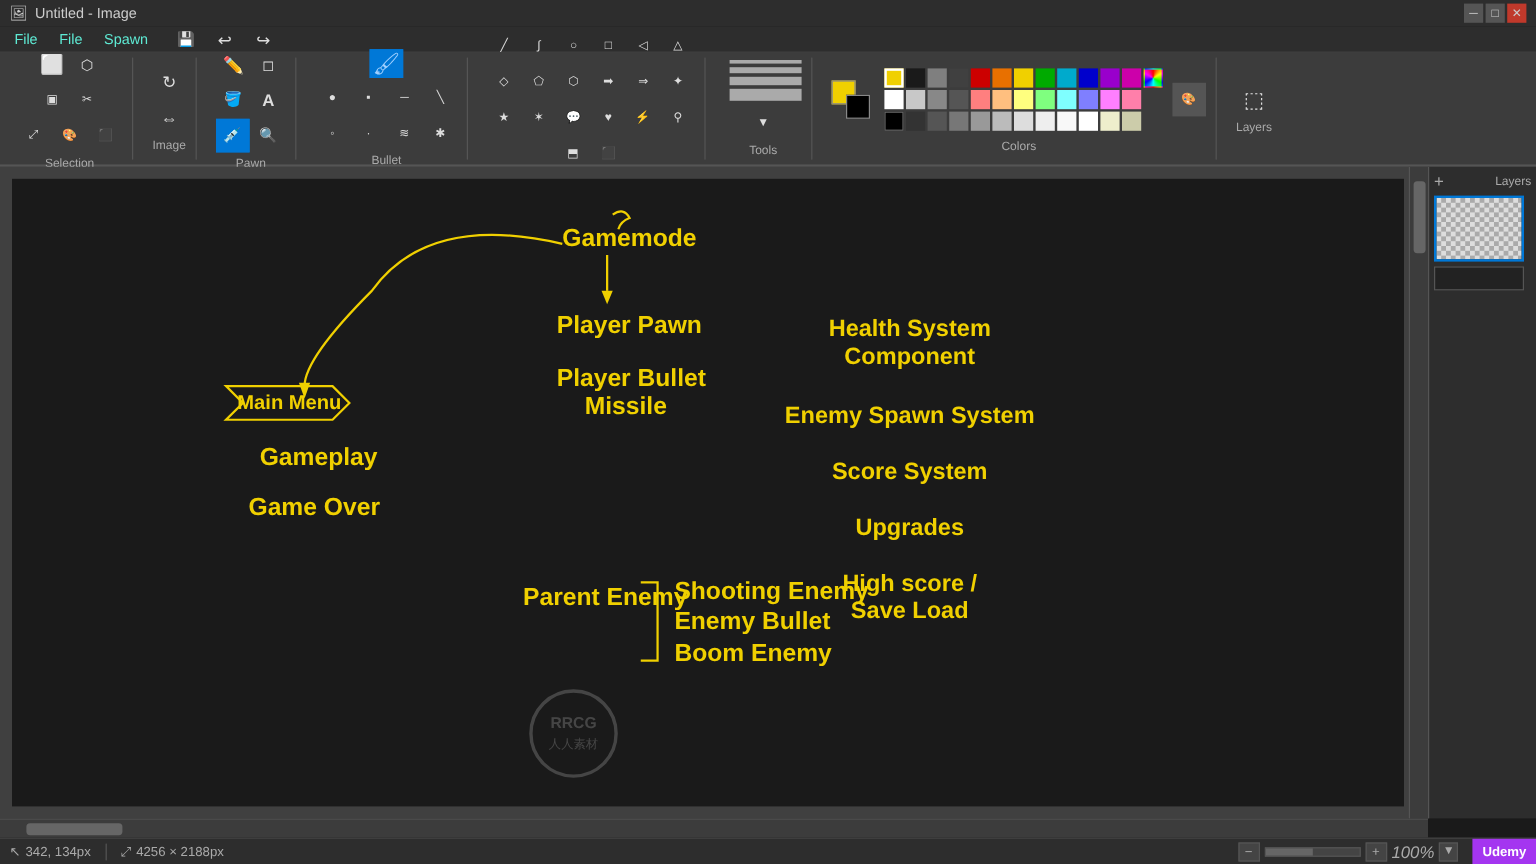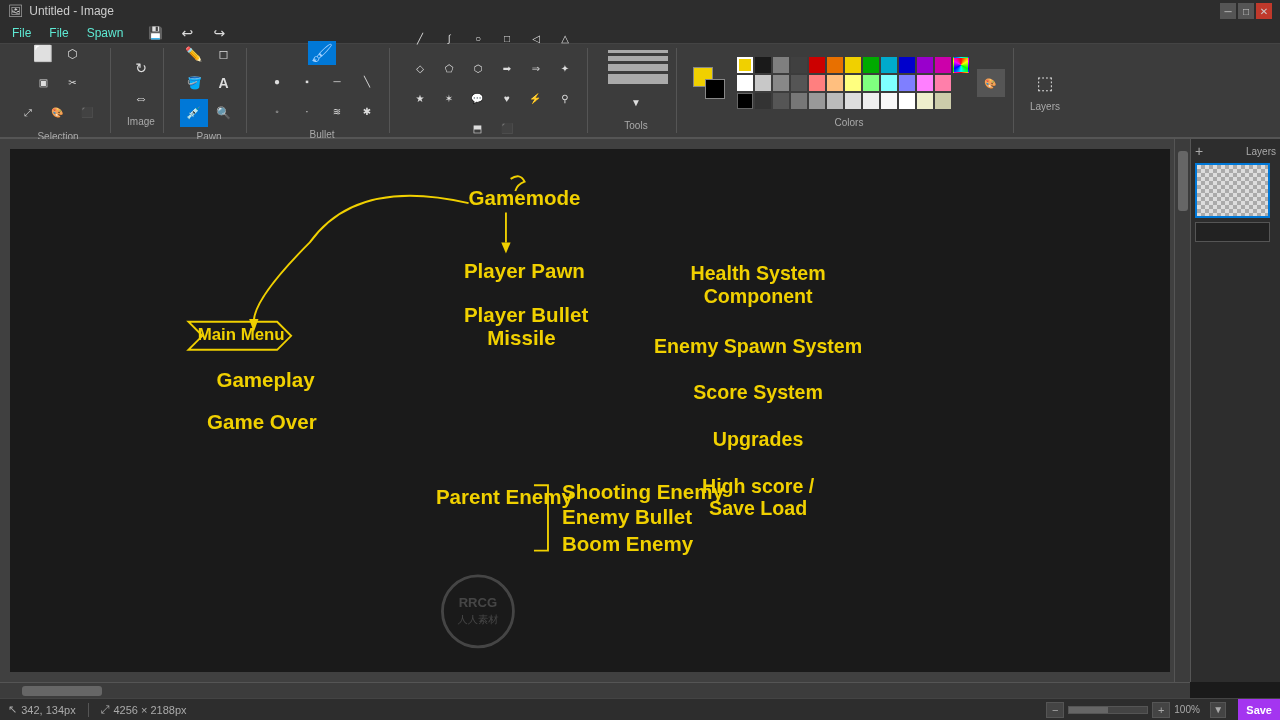--- a/index.html
+++ b/index.html
@@ -480,20 +480,20 @@
     <span style="font-size:11px;color:#aaa;">4256 × 2188px</span>
   </div>
   <div style="flex:1;"></div>
 
   <div style="display:flex;align-items:center;gap:4px;">
     <button style="background:#444;border:1px solid #555;color:#aaa;width:18px;height:16px;font-size:11px;cursor:pointer;display:flex;align-items:center;justify-content:center;">−</button>
     <div style="width:80px;height:8px;background:#444;border:1px solid #555;position:relative;">
       <div style="width:50%;height:100%;background:#666;"></div>
     </div>
     <button style="background:#444;border:1px solid #555;color:#aaa;width:18px;height:16px;font-size:11px;cursor:pointer;display:flex;align-items:center;justify-content:center;">+</button>
-    <span style="font-size:10px;color:#aaa;min-width:32px;">100%</span>
+    <span style="font-size:14px;color:#aaa;min-width:32px;font-style:italic;">100%</span>
     <button style="background:#444;border:1px solid #555;color:#aaa;width:16px;height:16px;font-size:10px;cursor:pointer;">▼</button>
   </div>
 
   <div style="background:#a435f0;color:white;padding:0 8px;height:22px;display:flex;align-items:center;font-size:11px;font-weight:bold;margin-right:-8px;">
-    <span>Save</span>
+    <span>Udemy</span>
   </div>
 </div>
 
 </body></html>

